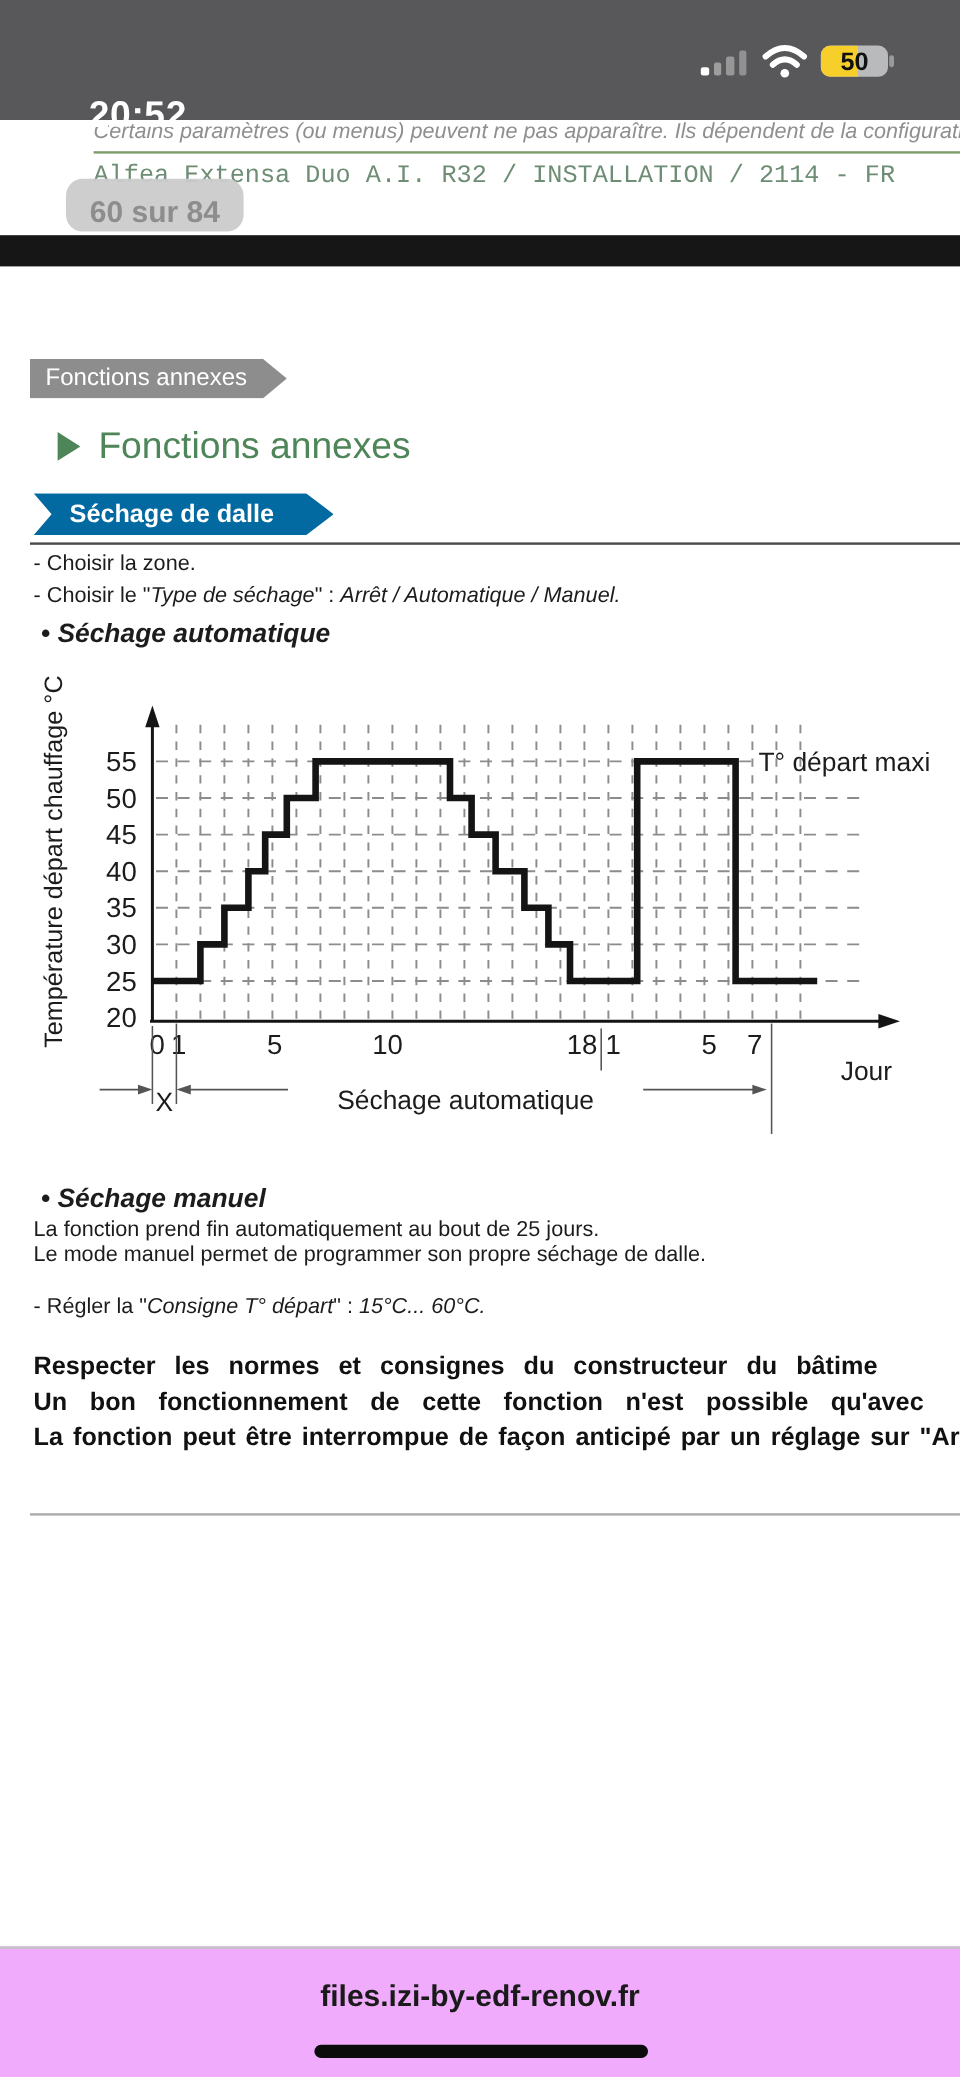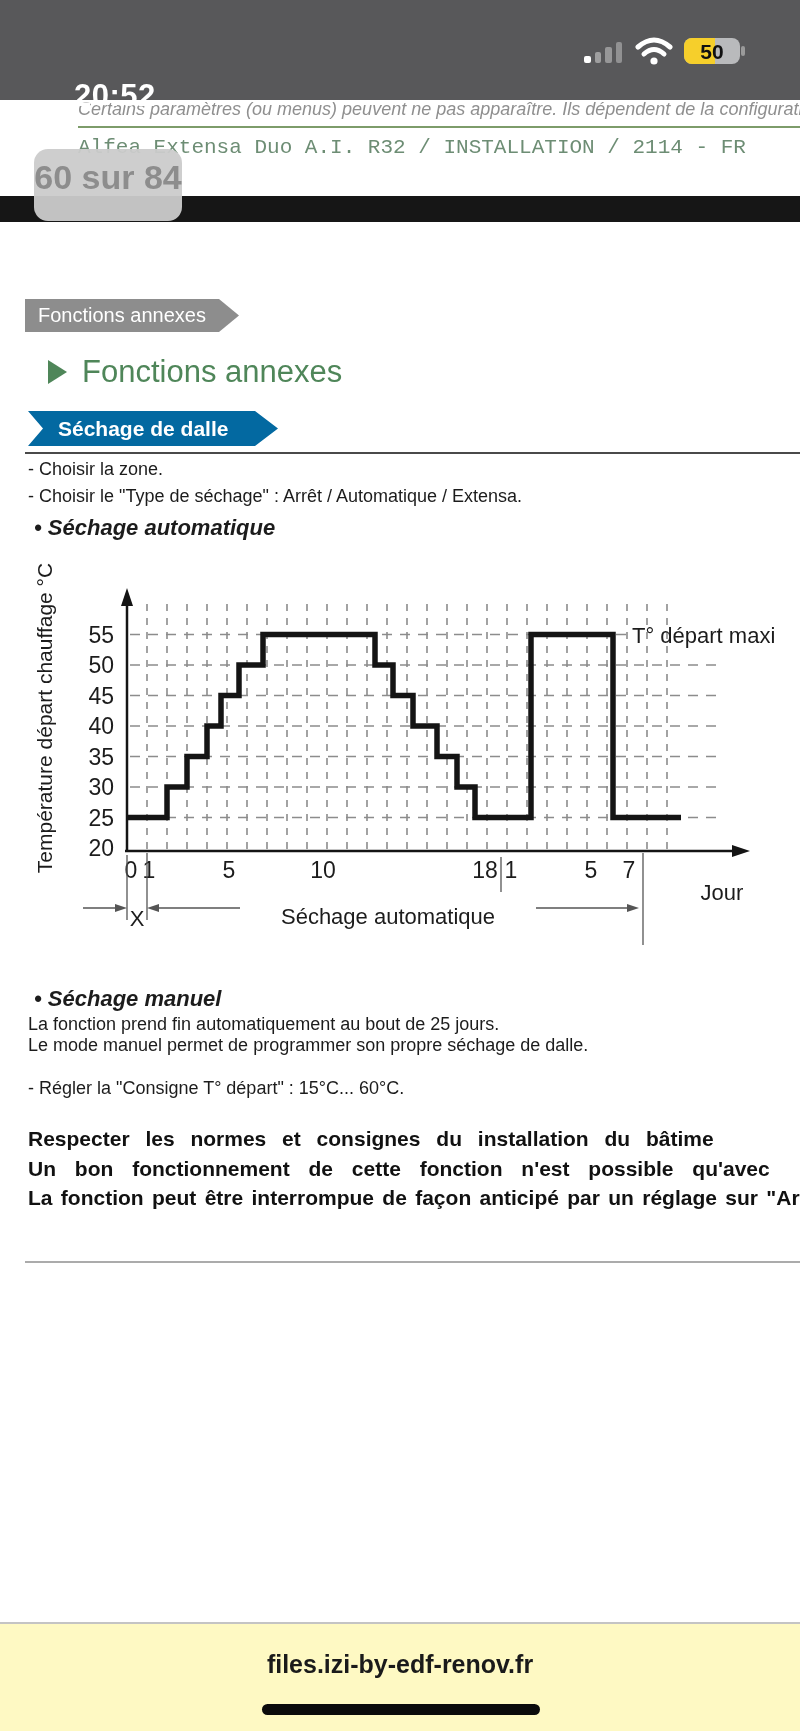--- a/index.html
+++ b/index.html
@@ -15,52 +15,52 @@
   .batt .body{position:absolute;left:0;top:0;width:56px;height:26px;border-radius:8px;background:#b9babc;overflow:hidden;}
   .batt .fill{position:absolute;left:0;top:0;width:31px;height:26px;background:#f6cf2b;}
   .batt .pct{position:absolute;left:0;top:0;width:56px;height:26px;text-align:center;line-height:27px;
              font-size:21px;font-weight:800;color:#111;}
   .batt .nub{position:absolute;left:57px;top:8px;width:4px;height:10px;border-radius:2px;background:#9a9a9a;}
   
   .note{position:absolute;left:78px;top:99px;width:722px;font-size:18px;font-style:italic;color:#8f8f8f;
         white-space:nowrap;overflow:hidden;}
   .greenline{position:absolute;left:78px;top:126px;width:722px;height:2px;background:#7d9c6a;}
   .doctitle{position:absolute;left:78px;top:136px;font-size:21px;color:#6d8d74;white-space:nowrap;font-family:Liberation Mono, monospace;}
-  .pagepill{position:absolute;left:34px;top:149px;width:148px;height:72px;border-radius:14px;
+  .pagepill{position:absolute;left:55px;top:149px;width:148px;height:44px;border-radius:14px;
             background:rgba(203,203,203,0.95);z-index:7;text-align:center;line-height:56px;
-            font-size:34px;font-weight:700;color:#8d8d8d;}
+            font-size:25px;font-weight:700;color:#8d8d8d;}
   .blackbar{position:absolute;left:0;top:196px;width:800px;height:26px;background:#161616;z-index:1;}
   
   .banner1{position:absolute;left:25px;top:299px;width:214px;height:33px;background:#8d8d8d;
            clip-path:polygon(0 0,calc(100% - 20px) 0,100% 50%,calc(100% - 20px) 100%,0 100%);
            color:#fff;font-size:20px;line-height:33px;padding-left:13px;box-sizing:border-box;}
   .sect-head{position:absolute;left:48px;top:354px;height:36px;display:flex;align-items:center;}
   .tri{width:0;height:0;border-left:19px solid #4f8659;border-top:12px solid transparent;
        border-bottom:12px solid transparent;margin-right:15px;}
   .sect-head .txt{font-size:31px;color:#4f8659;}
   .banner2{position:absolute;left:28px;top:411px;width:250px;height:35px;background:#0369a1;
            clip-path:polygon(0 0,calc(100% - 23px) 0,100% 50%,calc(100% - 23px) 100%,0 100%,15px 50%);
            color:#fff;font-size:21px;font-weight:700;line-height:35px;padding-left:30px;box-sizing:border-box;}
   .hr1{position:absolute;left:25px;top:452px;width:775px;height:1.5px;background:#4a4a4a;}
   
   .bodyline{position:absolute;left:28px;font-size:18px;color:#1c1c1c;white-space:nowrap;}
-  .b-it{}
+  .b-it{font-style:italic;}
   .bullet-bold{position:absolute;left:34px;font-size:22px;font-weight:700;font-style:italic;color:#1c1c1c;}
   .warn{position:absolute;left:28px;top:1124px;width:772px;overflow:hidden;font-weight:700;
         font-size:21px;line-height:29.5px;color:#111;}
   .warn div{white-space:nowrap;}
   .warn div:nth-child(1){word-spacing:10px;}
   .warn div:nth-child(2){word-spacing:13px;}
   .warn div:nth-child(3){word-spacing:2.5px;}
   .warn div:nth-child(4){word-spacing:1.5px;}
   .hr2{position:absolute;left:25px;top:1261px;width:775px;height:2px;background:#ababab;}
   
   #chart{position:absolute;left:0;top:540px;}
   
-  .footer{position:absolute;left:0;top:1622px;width:800px;height:109px;background:#fef9c3;
+  .footer{position:absolute;left:0;top:1622px;width:800px;height:109px;background:#f0abfc;
           border-top:2px solid #c4c4c4;box-sizing:border-box;}
   .url{position:absolute;left:0;top:26px;width:800px;text-align:center;font-size:25px;font-weight:700;color:#1a1a1a;}
   .homebar{position:absolute;left:262px;top:80px;width:278px;height:11px;border-radius:6px;background:#0b0b0b;}
 </style>
 </head>
 <body>
 
 <div id="screen">
 
   <div class="statusbar">
@@ -93,21 +93,21 @@
 
   <div class="banner1">Fonctions annexes</div>
   <div class="sect-head">
     <div class="tri"></div>
     <div class="txt">Fonctions annexes</div>
   </div>
   <div class="banner2">Séchage de dalle</div>
   <div class="hr1"></div>
 
   <div class="bodyline" style="top:459px;">- Choisir la zone.</div>
-  <div class="bodyline" style="top:486px;"><span>- Choisir le "</span><span class="b-it">Type de séchage</span><span>" : </span><span class="b-it">Arrêt / Automatique / Extensa.</span></div>
+  <div class="bodyline" style="top:486px;"><span>- Choisir le "</span><span class="b-it">Type de séchage</span><span>" : </span><span class="b-it">Arrêt / Automatique / Manuel.</span></div>
   <div class="bullet-bold" style="top:515px;">• Séchage automatique</div>
 
   <svg id="chart" width="800" height="430" viewBox="0 0 800 430">
       <line x1="147" y1="64" x2="147" y2="311" stroke="#8c8c8c" stroke-width="1.6" stroke-dasharray="7 7"></line>
       <line x1="167" y1="64" x2="167" y2="311" stroke="#8c8c8c" stroke-width="1.6" stroke-dasharray="7 7"></line>
       <line x1="187" y1="64" x2="187" y2="311" stroke="#8c8c8c" stroke-width="1.6" stroke-dasharray="7 7"></line>
       <line x1="207" y1="64" x2="207" y2="311" stroke="#8c8c8c" stroke-width="1.6" stroke-dasharray="7 7"></line>
       <line x1="227" y1="64" x2="227" y2="311" stroke="#8c8c8c" stroke-width="1.6" stroke-dasharray="7 7"></line>
       <line x1="247" y1="64" x2="247" y2="311" stroke="#8c8c8c" stroke-width="1.6" stroke-dasharray="7 7"></line>
       <line x1="267" y1="64" x2="267" y2="311" stroke="#8c8c8c" stroke-width="1.6" stroke-dasharray="7 7"></line>
@@ -175,21 +175,21 @@
       <text fill="#1c1c1c" font-family="&quot;Liberation Sans&quot;,sans-serif" x="137" y="386" text-anchor="middle" font-size="22">X</text>
       <text fill="#1c1c1c" font-family="&quot;Liberation Sans&quot;,sans-serif" x="388" y="384" text-anchor="middle" font-size="22">Séchage automatique</text>
     </svg>
 
   <div class="bullet-bold" style="top:986px;">• Séchage manuel</div>
   <div class="bodyline" style="top:1019px;margin-top:16px;">Le mode manuel permet de programmer son propre séchage de dalle.</div>
   <div class="bodyline" style="top:1014px;">La fonction prend fin automatiquement au bout de 25 jours.</div>
   <div class="bodyline" style="top:1078px;"><span>- Régler la "</span><span class="b-it">Consigne T° départ</span><span>"  :  </span><span class="b-it">15°C... 60°C.</span></div>
 
   <div class="warn">
-    <div>Respecter les normes et consignes du installation du bâtime</div>
+    <div>Respecter les normes et consignes du constructeur du bâtime</div>
     <div>Un bon fonctionnement de cette fonction n'est possible qu'avec</div>
     <div>La fonction peut être interrompue de façon anticipé par un réglage sur "Arrê</div>
   </div>
   <div class="hr2"></div>
 
   <div class="footer">
     <div class="url">files.izi-by-edf-renov.fr</div>
     <div class="homebar"></div>
   </div>
 

